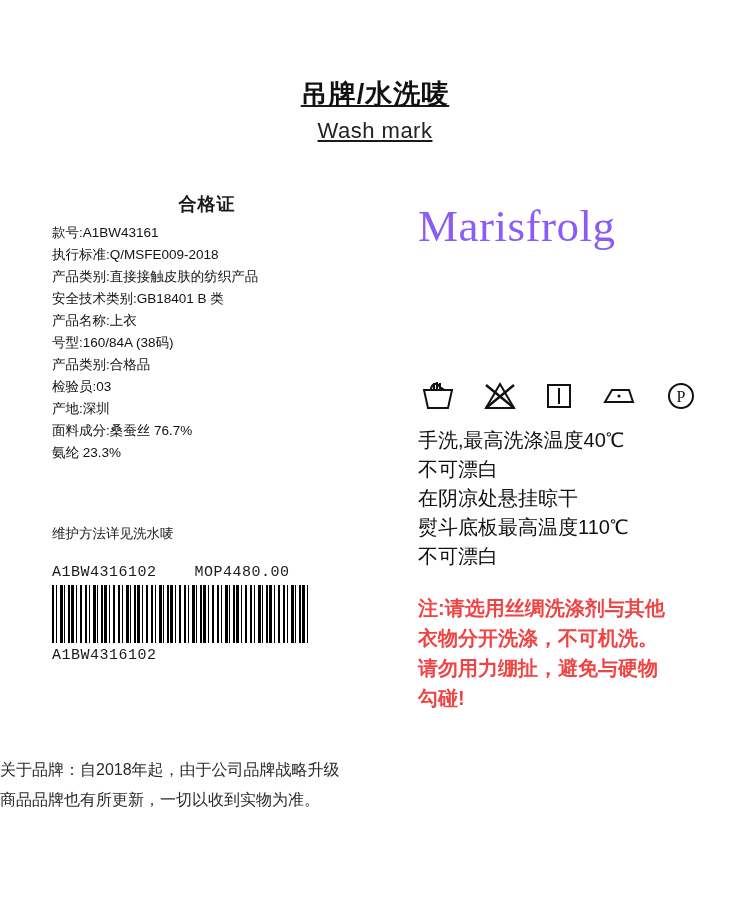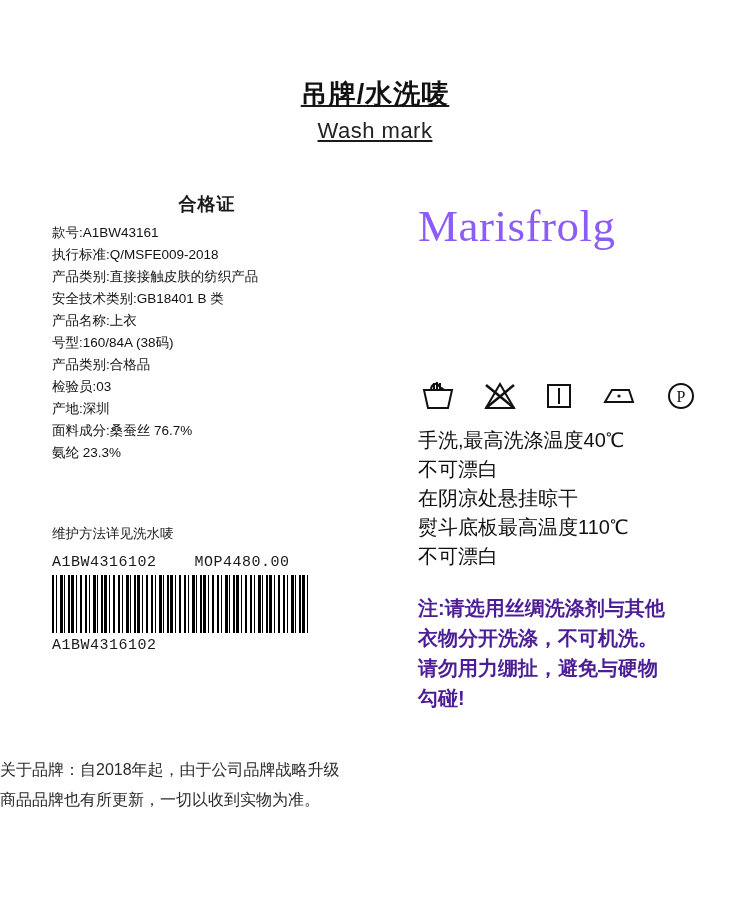--- a/index.html
+++ b/index.html
@@ -78,21 +78,21 @@
   .cert-list li .lbl { }
   .cert-list li .val { }
 
   
   .care-note {
     margin-top: 60px;
     font-size: 13.5px;
     line-height: 20px;
   }
   .barcode-block {
-    margin-top: 10px;
+    margin-top: 20px;
   }
   .barcode-nums {
     font-family: "Liberation Mono", monospace;
     font-size: 15px;
     letter-spacing: 0.5px;
     margin-bottom: 4px;
     white-space: pre;
   }
   .barcode {
     height: 58px;
@@ -150,21 +150,21 @@
   }
   .warn {
     margin-top: 22px;
     margin-left: 10px;
     max-width: 300px;
   }
   .warn div {
     font-size: 20px;
     line-height: 30px;
     font-weight: bold;
-    color: #4c1d95;
+    color: #ef4444;
   }
 
   
   .footer {
     position: absolute;
     left: 0;
     right: 0;
     top: 755px;
     text-align: left;
   }

